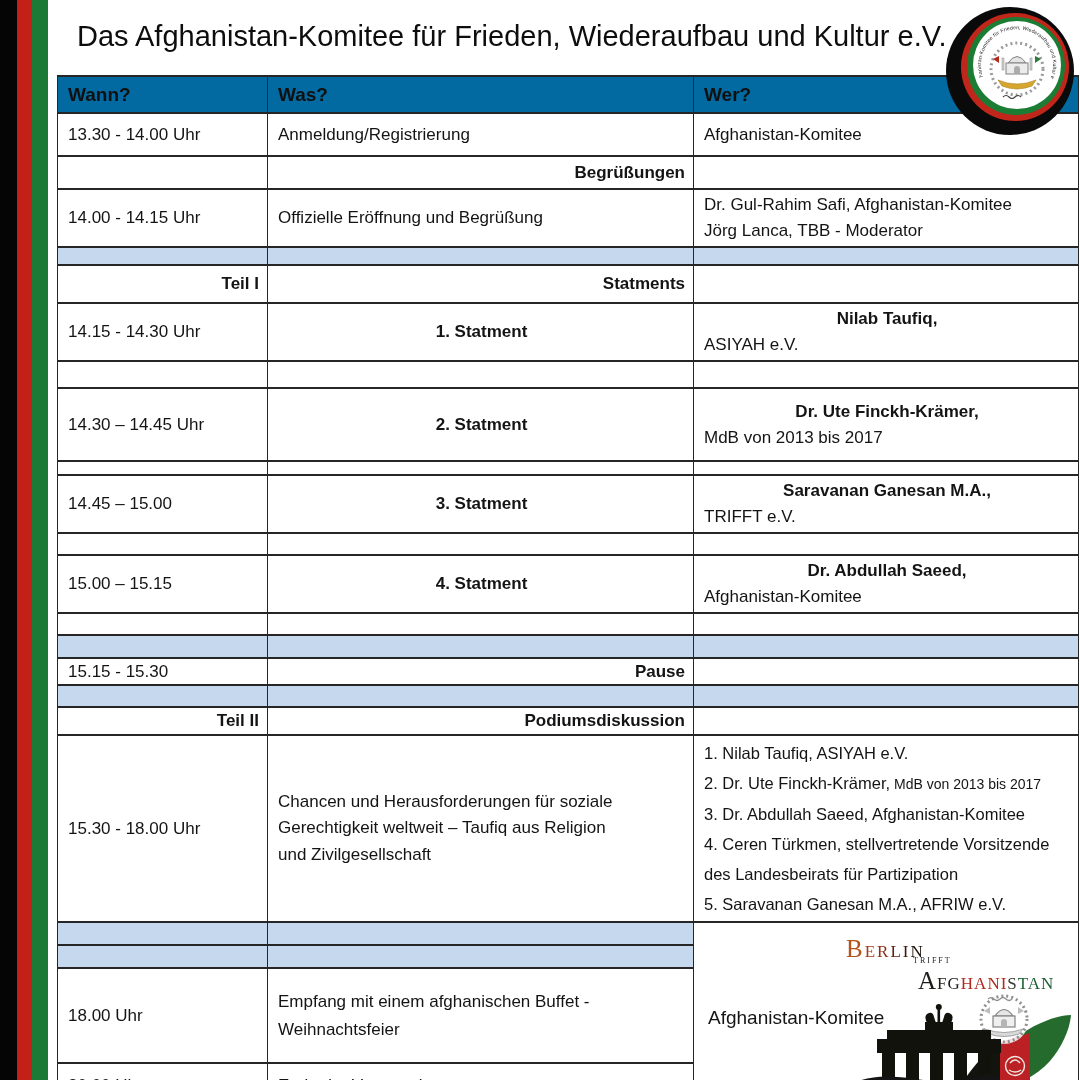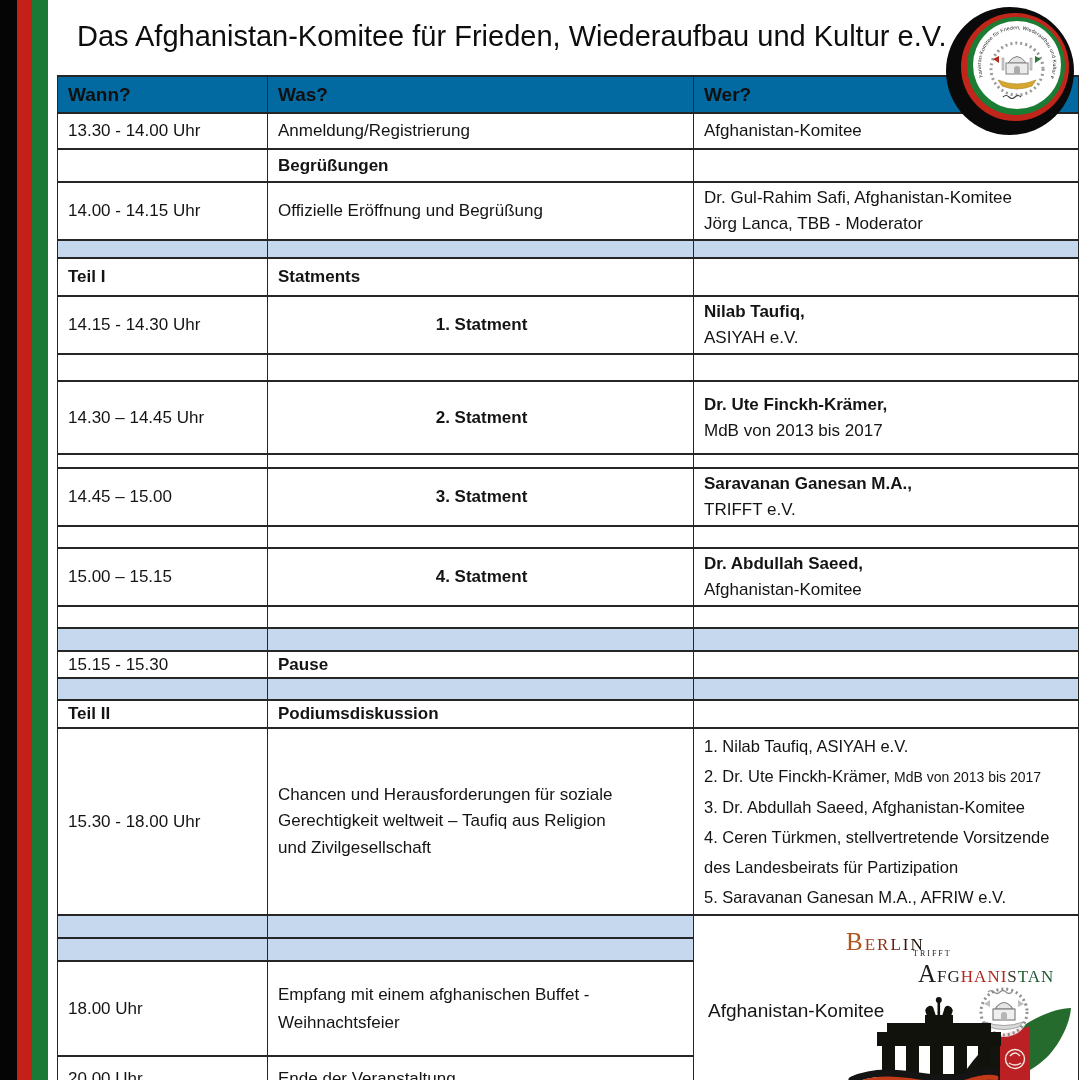--- a/index.html
+++ b/index.html
@@ -23,24 +23,24 @@
     border-collapse:collapse;table-layout:fixed;
   }
   col.c1{width:210px;} col.c2{width:426px;} col.c3{width:385px;}
   th,td{
     border:1px solid #262626;border-top:2px solid #262626;border-bottom:2px solid #262626;
     padding:2px 8px 2px 10px;font-size:17px;vertical-align:middle;
     overflow:hidden;
   }
   th{background:#0369a1;text-align:left;font-size:19px;font-weight:bold;color:#101010;}
   .blue{background:#c5d8ee;}
-  .b{font-weight:bold;}
+  .b{font-weight:bold;text-align:right;}
   .center{text-align:center;}
   .twoline{line-height:26px;}
-  .wname{font-weight:bold;}
+  .wname{font-weight:bold;text-align:center;}
   .podium-was{line-height:1.55;padding-right:55px;}
   .empfang-was{line-height:1.6;padding-right:78px;}
   .wer-list{line-height:30px;font-size:16.5px;}
   .wer-list .small{font-size:14px;}
 
   
   td.logo-cell{position:relative;padding:0;}
   .blt-art{position:absolute;left:0;top:0;z-index:1;}
   .blt-berlin{position:absolute;left:152px;top:12px;z-index:2;
     font-family:Liberation Serif, serif;font-size:17px;letter-spacing:2px;white-space:nowrap;}
@@ -68,21 +68,21 @@
       <col class="c1">
       <col class="c2">
       <col class="c3">
     </colgroup>
   <tbody>
   <tr style="height:37px">
     <th>Wann?</th>
     <th>Was?</th>
     <th>Wer?</th>
   </tr>
-  <tr style="height:36px">
+  <tr style="height:43px">
     <td>13.30 - 14.00 Uhr</td>
     <td>Anmeldung/Registrierung</td>
     <td>Afghanistan-Komitee</td>
   </tr>
   <tr style="height:33px">
     <td></td>
     <td class="b">Begrüßungen</td>
     <td></td>
   </tr>
   <tr style="height:50px">

